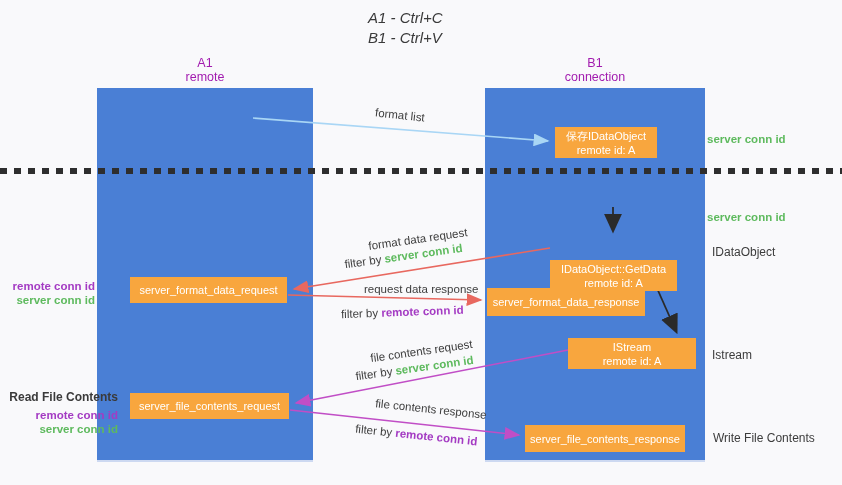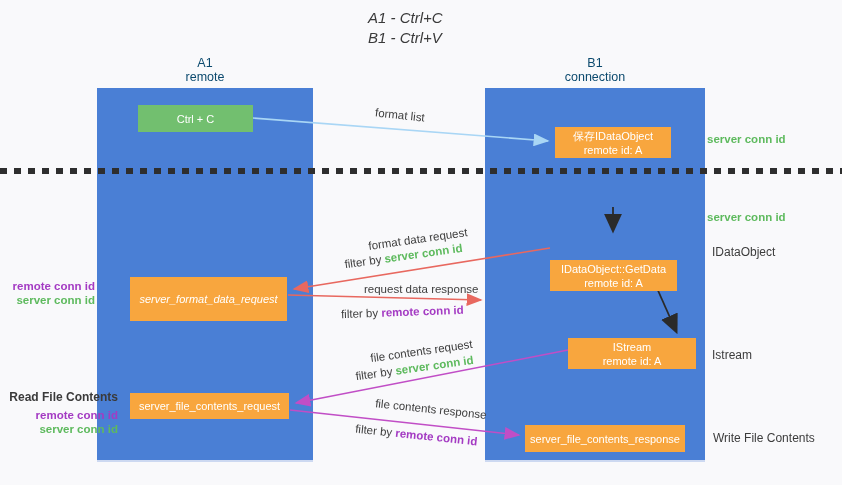--- a/index.html
+++ b/index.html
@@ -12,21 +12,21 @@
     overflow: hidden;
   }
   .title {
     position: absolute; left: 368px; top: 8px;
     font-size: 15px; line-height: 20px; color: #3a3a3a;
     z-index: 6;
     font-style: italic;
   }
   .col-header {
     position: absolute; top: 56px; text-align: center;
-    font-size: 12.5px; line-height: 14px; color: #0c4a6e; z-index: 6;
+    font-size: 12.5px; line-height: 14px; color: #a21caf; z-index: 6;
   }
   .col-header.a { left: 97px; width: 216px; }
   .col-header.b { left: 485px; width: 220px; }
   .column {
     position: absolute; top: 88px; height: 374px;
     background: #4a7fd5; z-index: 1;
     border-bottom: 2px solid #cdd9f1;
   }
   .column.a { left: 97px; width: 216px; }
   .column.b { left: 485px; width: 220px; }
@@ -100,39 +100,39 @@
     <line x1="613" y1="207" x2="613" y2="230" stroke="#2a2a2a" stroke-width="1.8" marker-end="url(#m-blk)"></line>
     <line x1="648" y1="268" x2="676" y2="331" stroke="#2a2a2a" stroke-width="1.8" marker-end="url(#m-blk)"></line>
     <line x1="550" y1="248" x2="294" y2="289" stroke="#e8685f" stroke-width="1.6" marker-end="url(#m-red)"></line>
     <line x1="288" y1="295" x2="481" y2="300" stroke="#e8685f" stroke-width="1.6" marker-end="url(#m-red)"></line>
     <line x1="568" y1="350" x2="296" y2="403" stroke="#c14ec6" stroke-width="1.6" marker-end="url(#m-mag)"></line>
     <line x1="290" y1="410" x2="519" y2="435" stroke="#c14ec6" stroke-width="1.6" marker-end="url(#m-mag)"></line>
   </svg>
 
   <div class="dotted-line"></div>
 
-  <div class="node green" style="left:138px; top:105px; width:115px; height:27px;">
-    <div>Ctrl + C</div>
-  </div>
 
-  <div class="node orange" style="left:555px; top:127px; width:116px; height:31px;">
+  <div class="node orange" style="left:555px; top:127px; width:102px; height:31px;">
     <div>保存IDataObject</div>
     <div>remote id: A</div>
   </div>
 
 
   <div class="node orange" style="left:550px; top:224px; width:127px; height:31px;margin-top:36px;">
     <div>IDataObject::GetData</div>
     <div>remote id: A</div>
   </div>
 
-  <div class="node orange" style="left:130px; top:277px; width:157px; height:44px;font-style:italic;">
+  <div class="node orange" style="left:130px; top:277px; width:157px; height:26px;">
     <div>server_format_data_request</div>
   </div>
 
+  <div class="node orange" style="left:487px; top:288px; width:158px; height:28px;">
+    <div>server_format_data_response</div>
+  </div>
 
   <div class="node orange" style="left:568px; top:338px; width:128px; height:31px;">
     <div>IStream</div>
     <div>remote id: A</div>
   </div>
 
   <div class="node orange" style="left:130px; top:393px; width:159px; height:26px;">
     <div>server_file_contents_request</div>
   </div>
 

